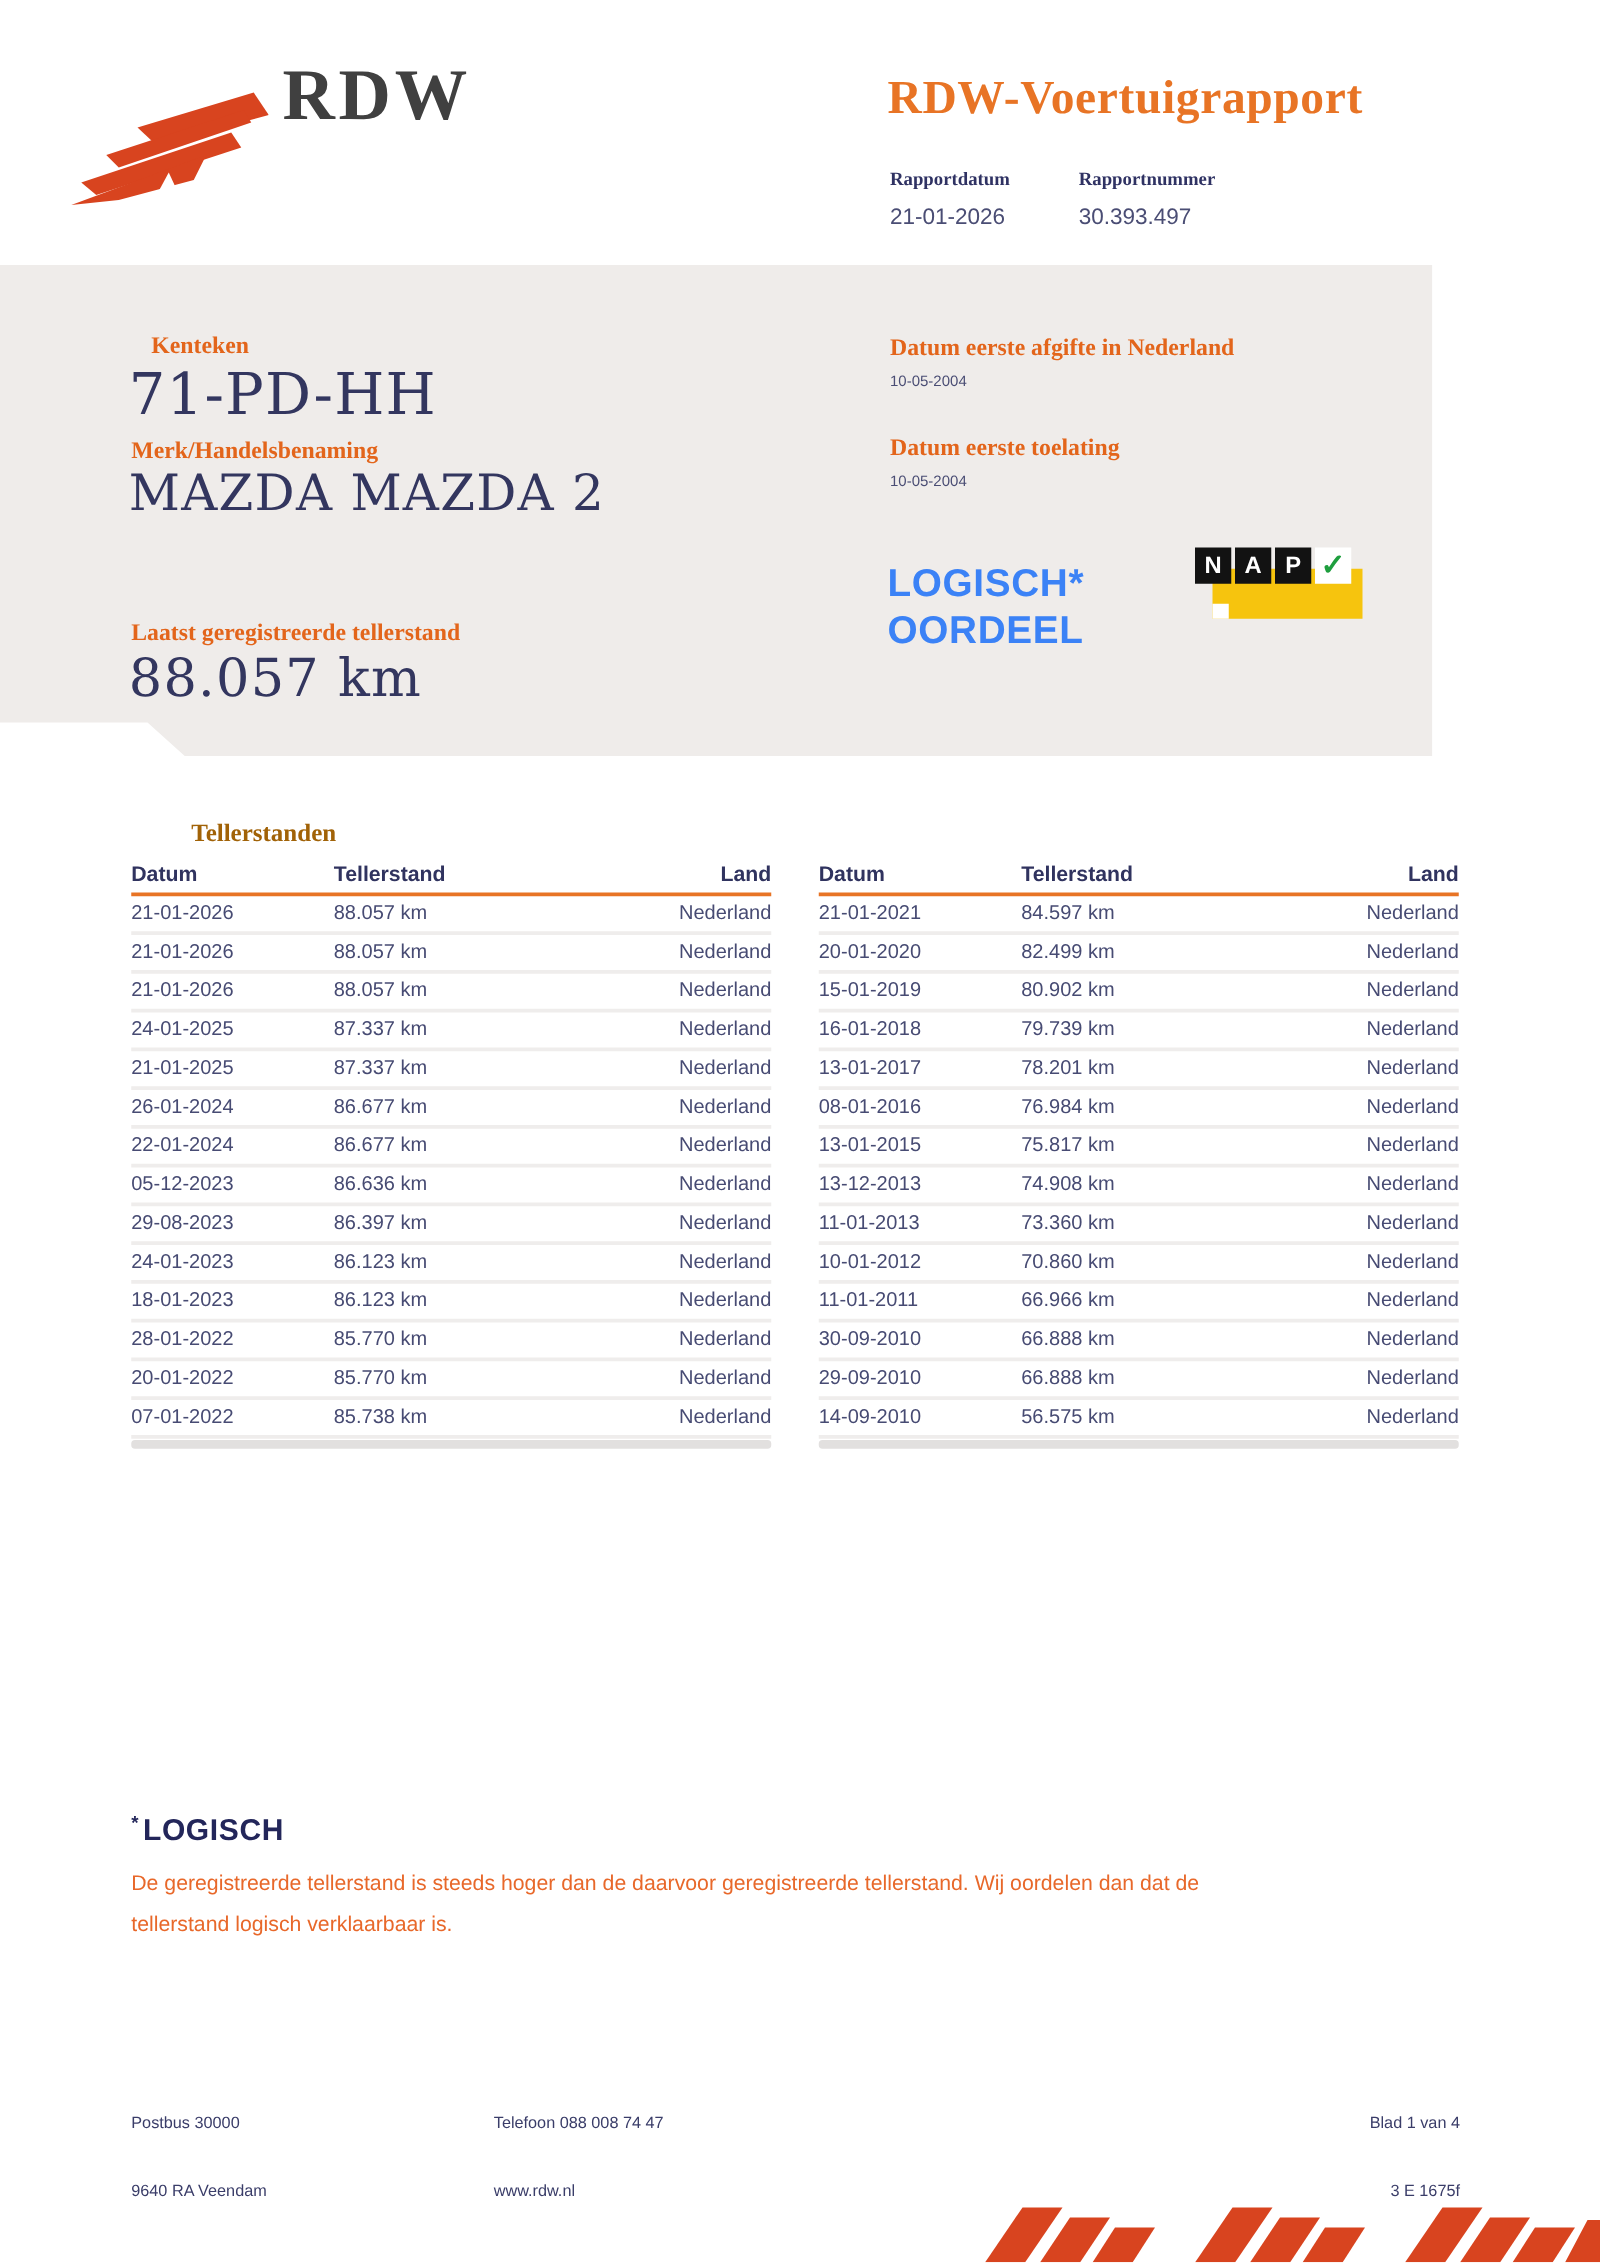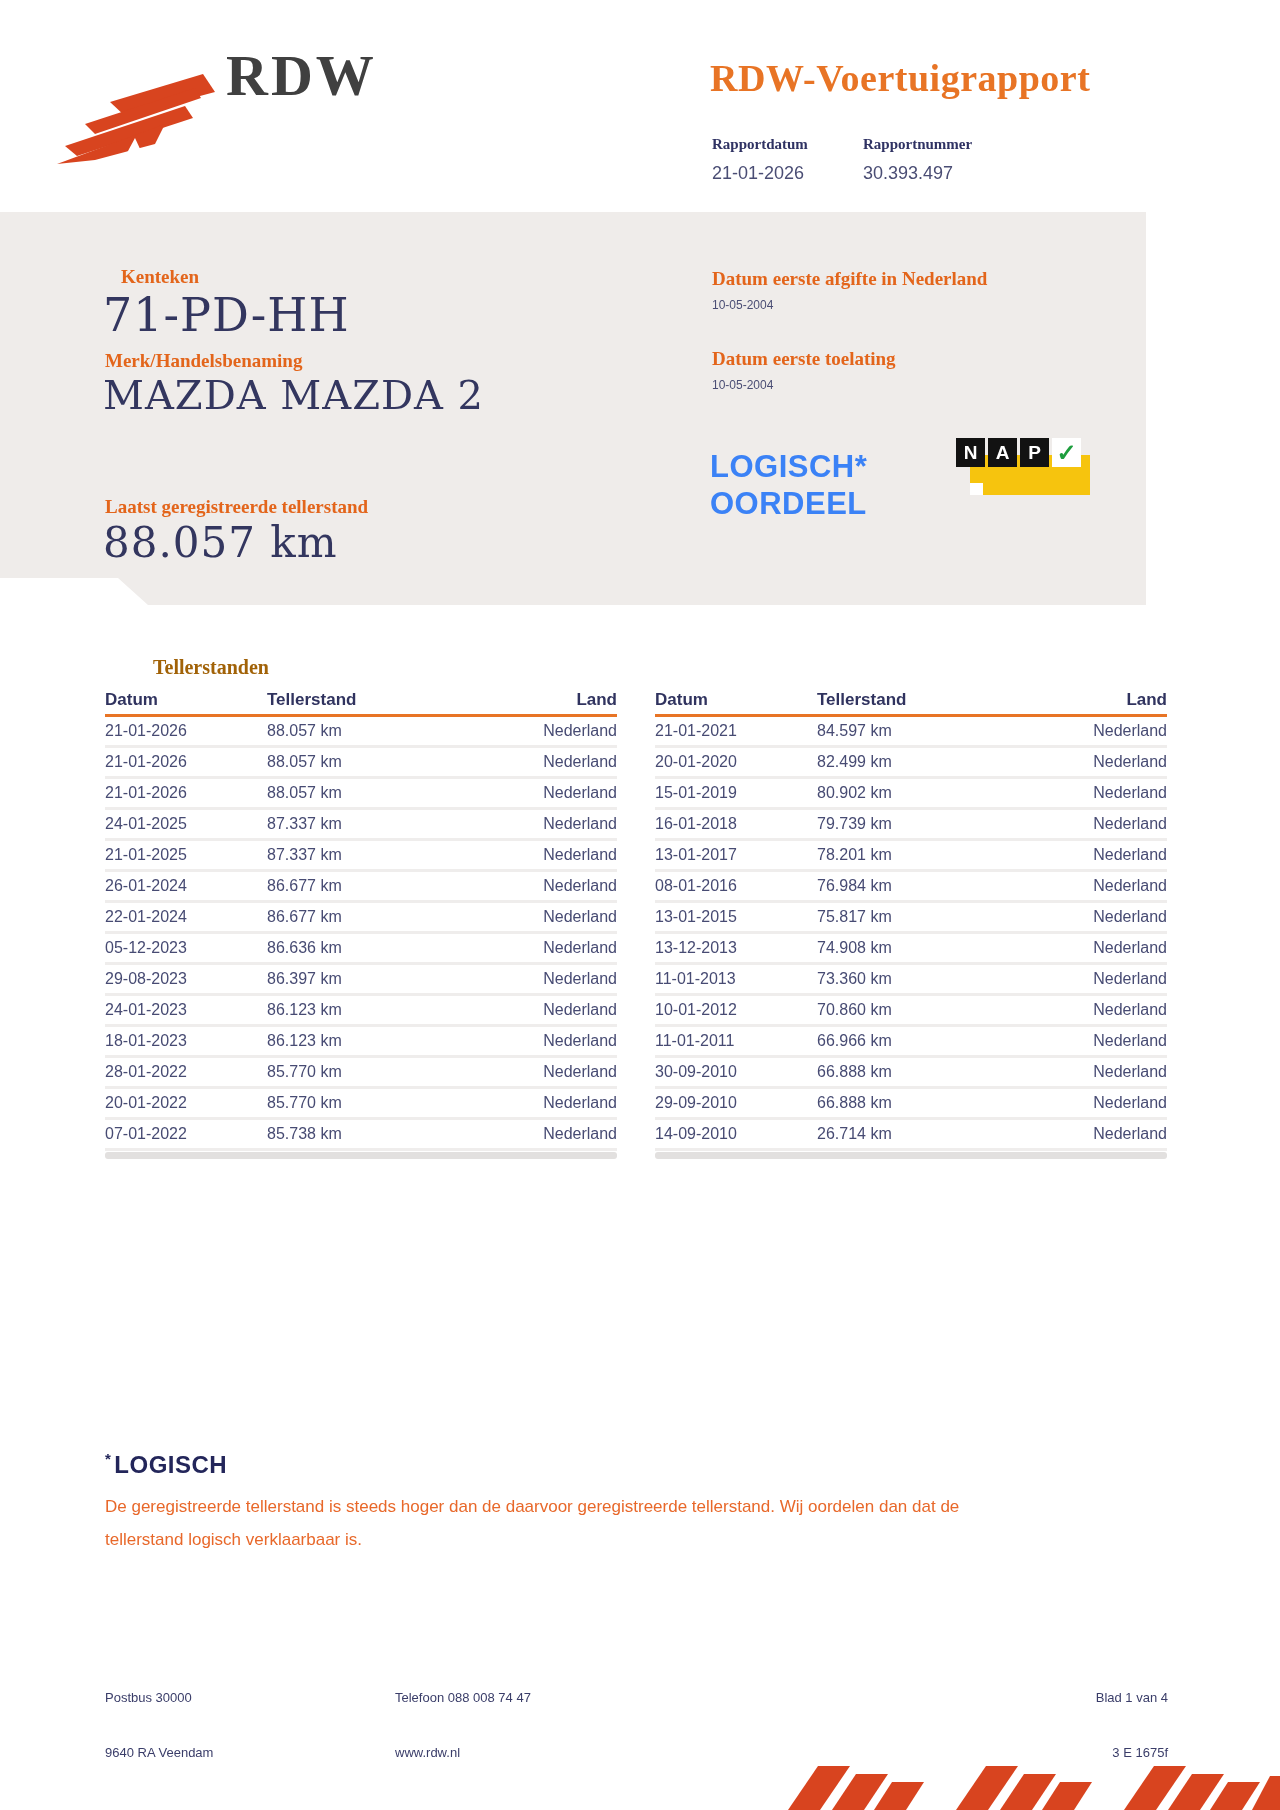--- a/index.html
+++ b/index.html
@@ -355,21 +355,21 @@
     </div>
 
     <div class="t-row">
       <span class="c-datum">29-09-2010</span>
       <span class="c-teller">66.888 km</span>
       <span class="c-land">Nederland</span>
     </div>
 
     <div class="t-row">
       <span class="c-datum">14-09-2010</span>
-      <span class="c-teller">26.714 km</span>
+      <span class="c-teller">56.575 km</span>
       <span class="c-land">Nederland</span>
     </div>
   </div>
     <div class="t-end"></div>
   </div>
 
   <div class="footnote-title"><span class="ast">*</span><span>LOGISCH</span></div>
   <p class="footnote-text">De geregistreerde tellerstand is steeds hoger dan de daarvoor geregistreerde tellerstand. Wij oordelen dan dat de tellerstand logisch verklaarbaar is.</p>
 
   <div class="footer-row r1">

